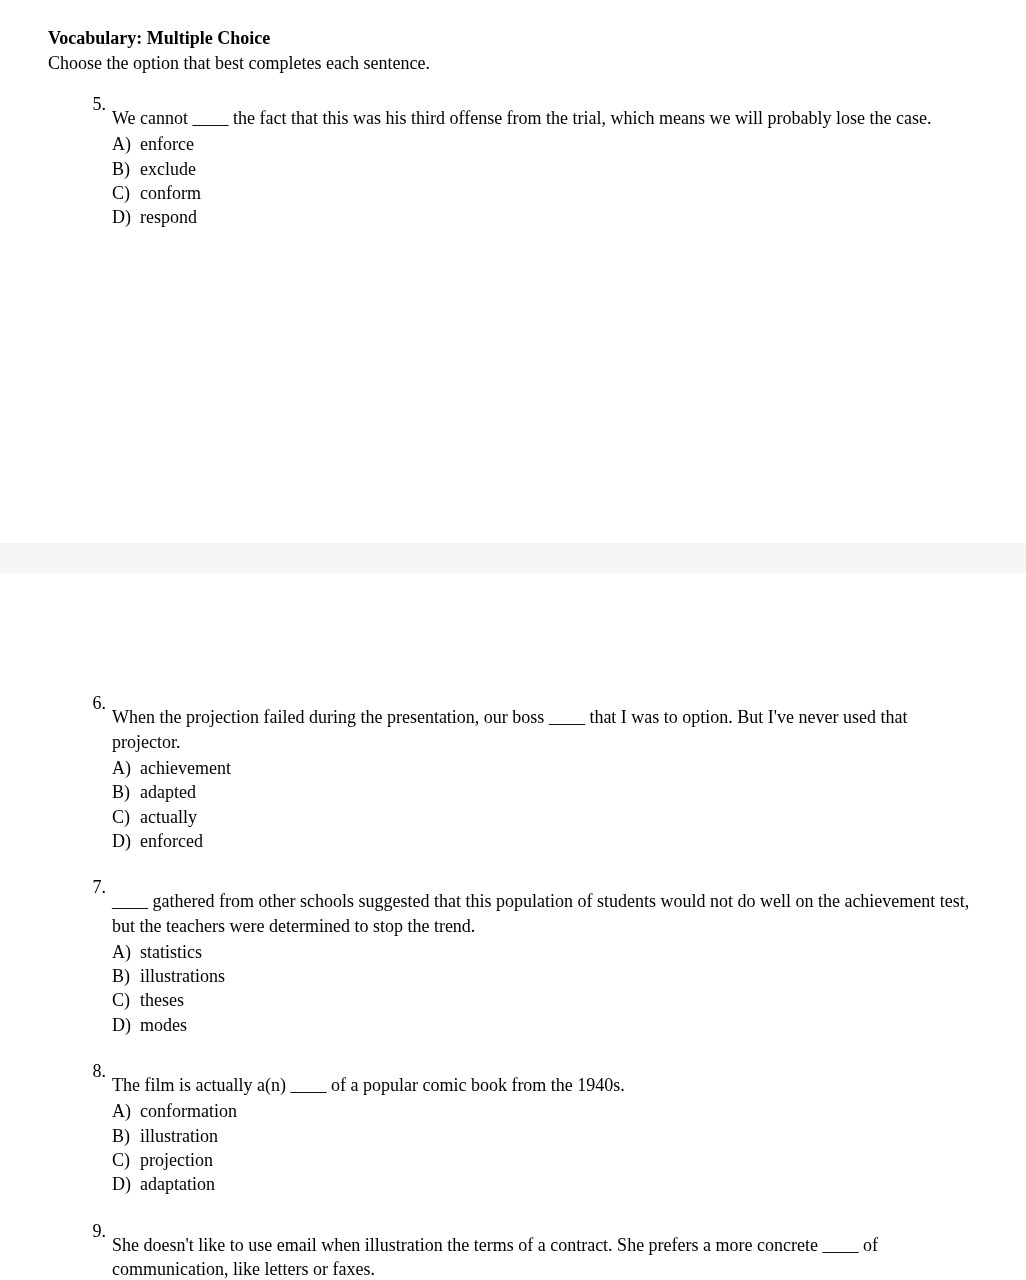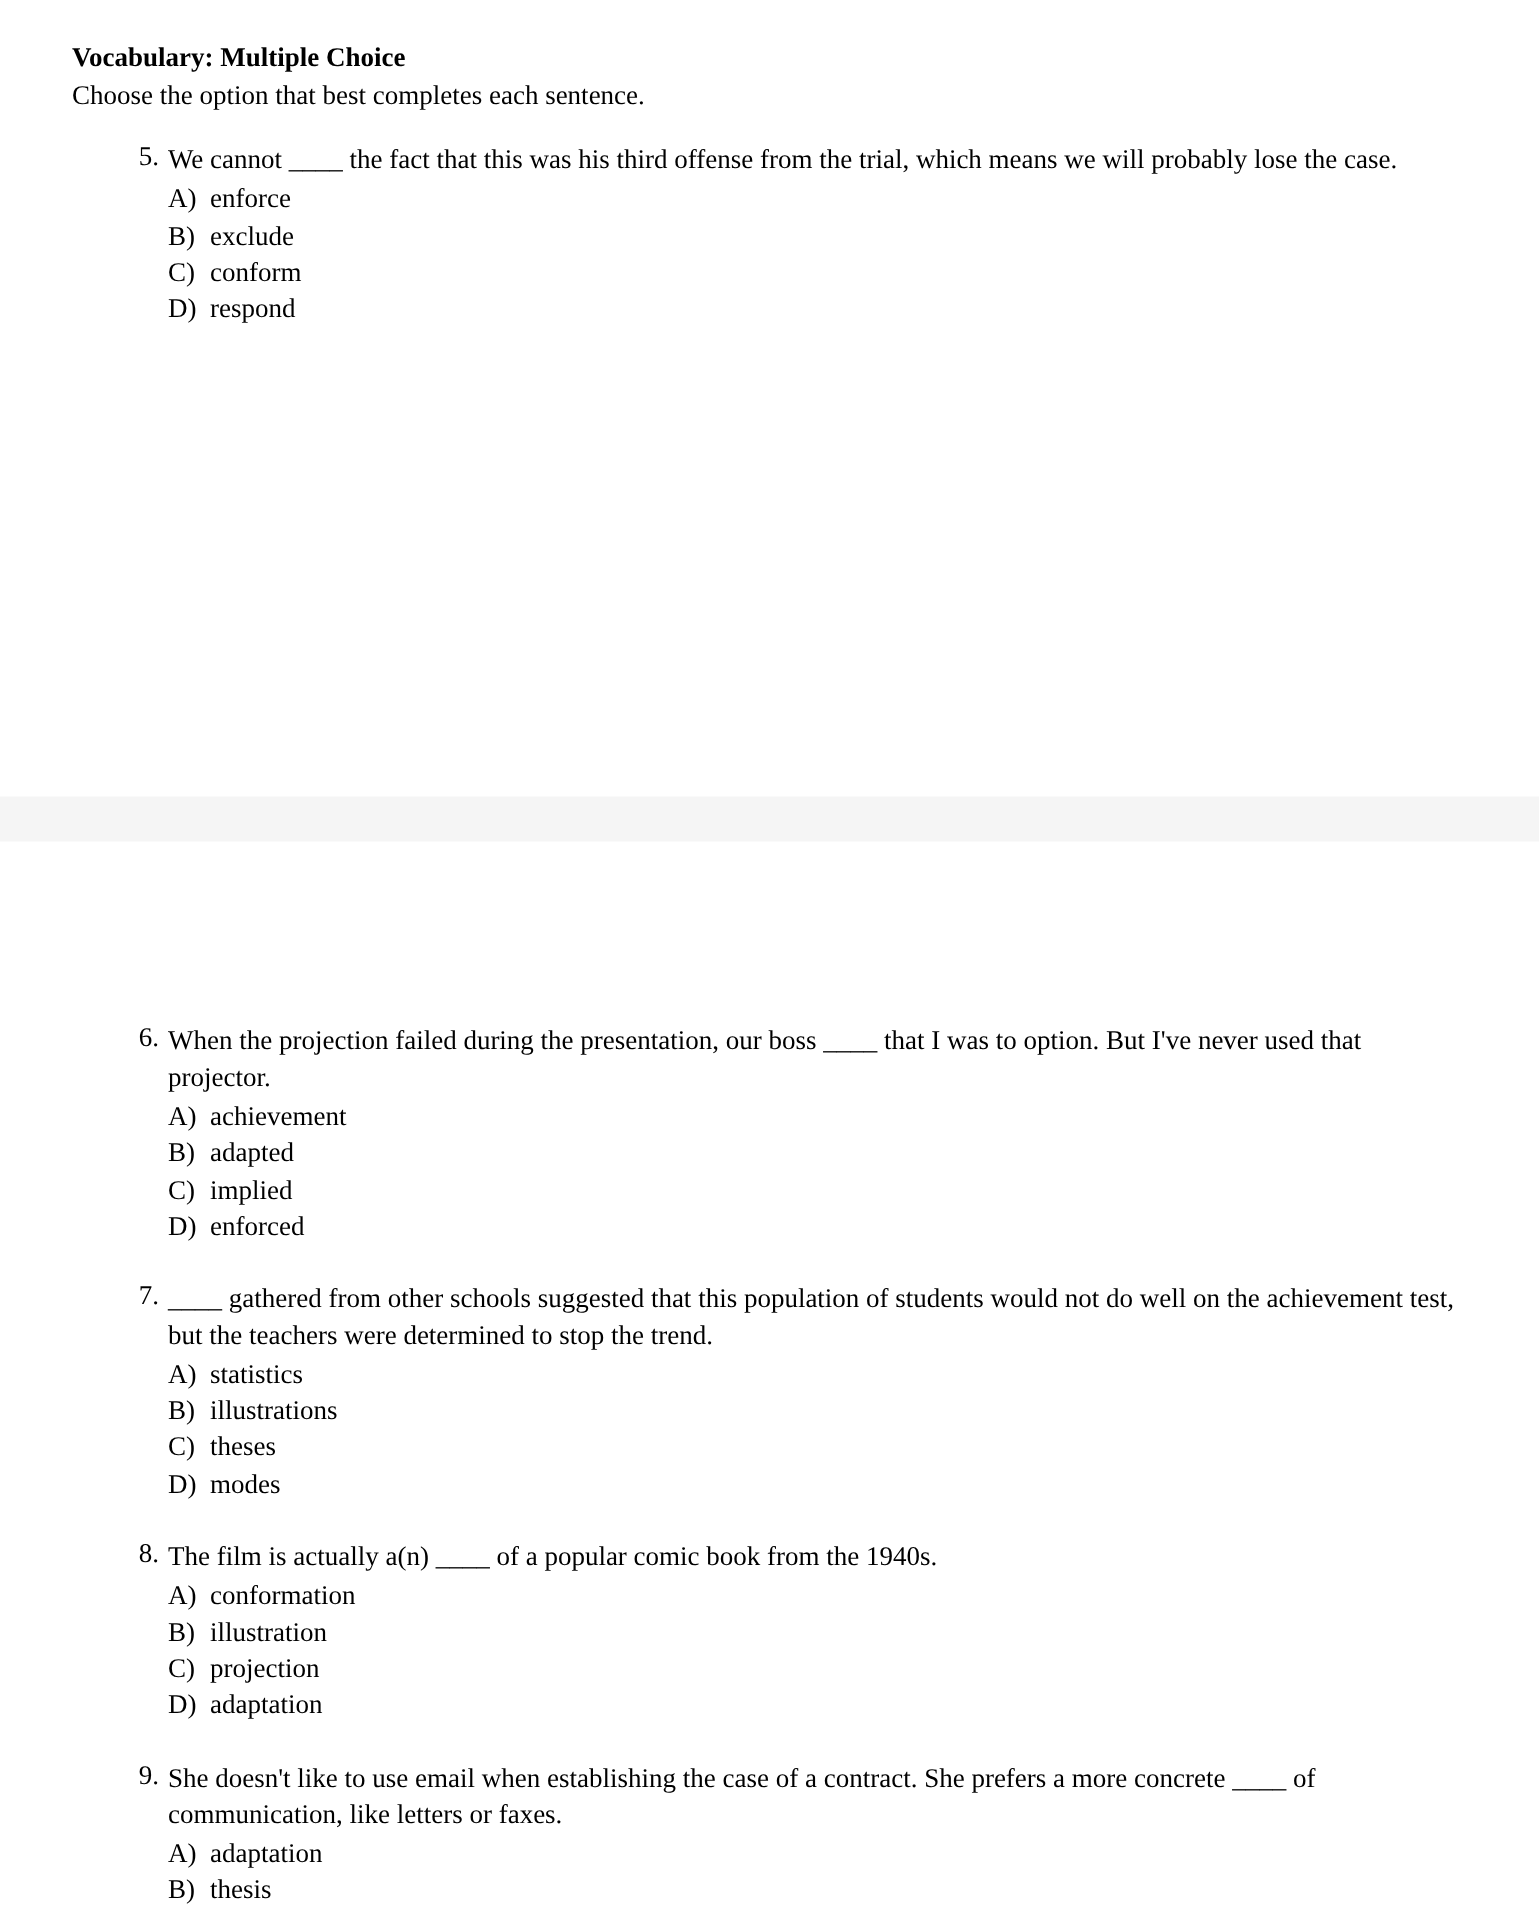--- a/index.html
+++ b/index.html
@@ -38,20 +38,21 @@
       display: flex;
       align-items: flex-start;
     }
     .question-number {
       min-width: 26px;
       text-align: right;
       margin-right: 6px;
     }
     .question-content {
       flex: 1;
+      margin-top: 12px;
     }
     .question-text {
       line-height: 1.35;
     }
     .options {
       margin-top: 2px;
     }
     .option {
       display: flex;
       align-items: flex-start;
@@ -114,21 +115,21 @@
           <div class="option">
             <span class="option-letter">A)</span>
             <span>achievement</span>
           </div>
           <div class="option">
             <span class="option-letter">B)</span>
             <span>adapted</span>
           </div>
           <div class="option">
             <span class="option-letter">C)</span>
-            <span>implied</span>
+            <span>actually</span>
           </div>
           <div class="option">
             <span class="option-letter">D)</span>
             <span>enforced</span>
           </div>
         </div>
       </div>
     </div>
   </div>
 
@@ -183,21 +184,21 @@
           </div>
         </div>
       </div>
     </div>
   </div>
 
   <div class="question-block">
     <div class="question-line">
       <div class="question-number">9.</div>
       <div class="question-content">
-        <div class="question-text">She doesn't like to use email when establishing the case of a contract. She prefers a more concrete ____ of communication, like letters or faxes.</div>
+        <div class="question-text">She doesn't like to use email when illustration the terms of a contract. She prefers a more concrete ____ of communication, like letters or faxes.</div>
         <div class="options">
           <div class="option">
             <span class="option-letter">A)</span>
             <span>adaptation</span>
           </div>
           <div class="option">
             <span class="option-letter">B)</span>
             <span>thesis</span>
           </div>
 

